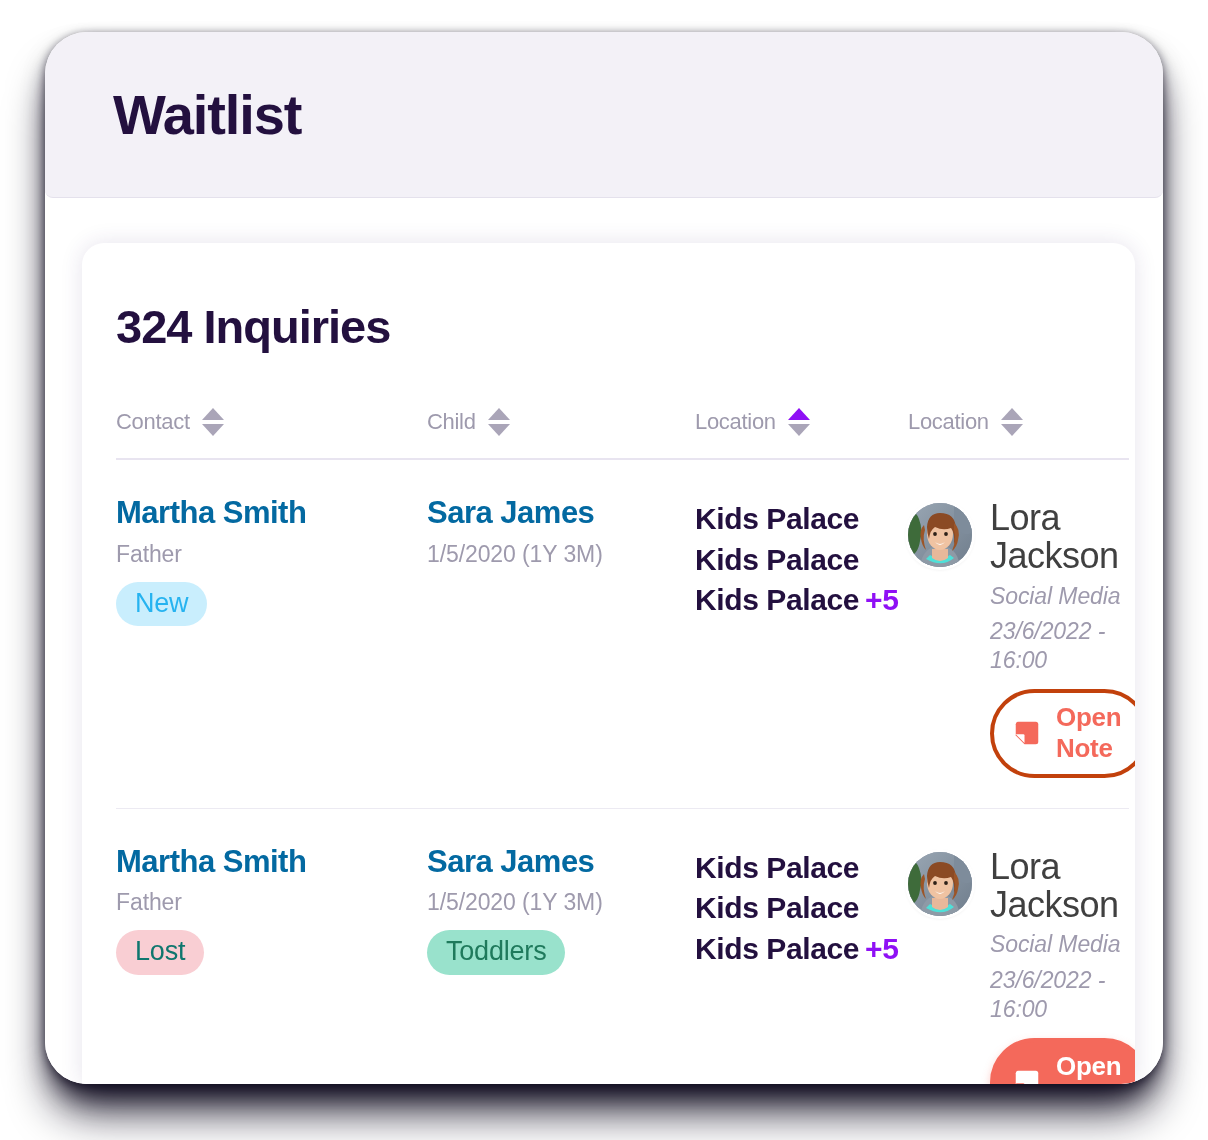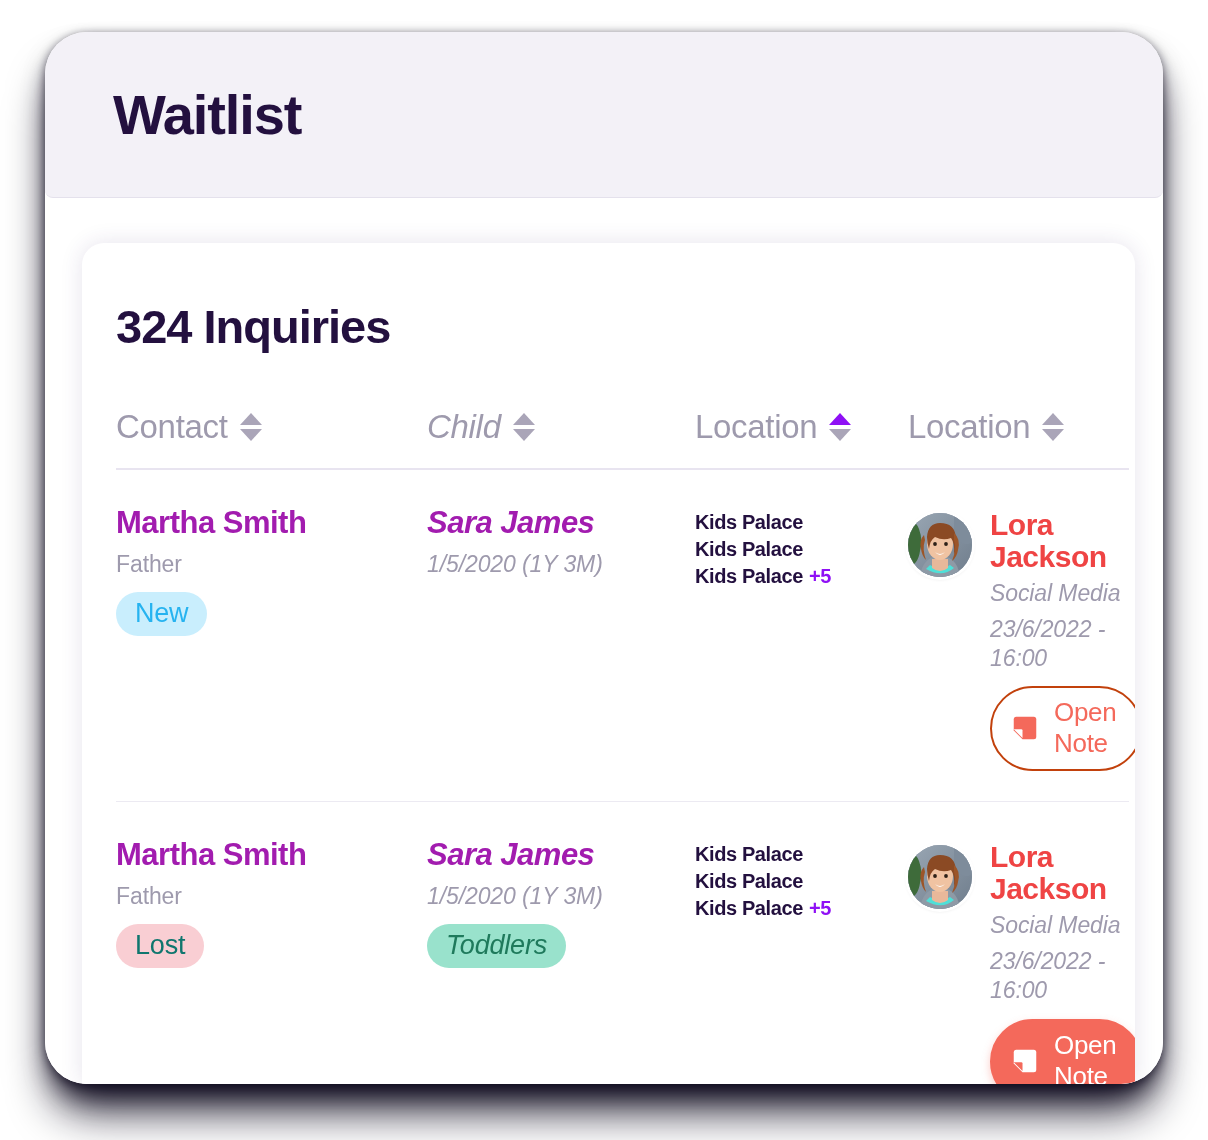--- a/index.html
+++ b/index.html
@@ -87,35 +87,35 @@
 
   
   .table { margin-top: 58px; }
 
   .row {
     display: flex;
     align-items: flex-start;
   }
 
   .col-contact  { width: 311px; flex: none; }
-  .col-child    { width: 268px; flex: none; font-style: italic; }
+  .col-child    { width: 268px; flex: none; }
   .col-location { width: 213px; flex: none; }
   .col-creation { flex: 1 1 auto; }
 
   
   .thead {
     padding-bottom: 22px;
     border-bottom: 2px solid #e8e4f0;
     margin-right: 6px;
   }
   .th {
     display: flex;
     align-items: center;
     gap: 12px;
-    font-size: 33px;
+    font-size: 22px;
     font-weight: 400;
     color: #9e9aad;
     letter-spacing: -0.3px;
     cursor: pointer;
   }
   .sorter {
     display: flex;
     flex-direction: column;
     gap: 4px;
     line-height: 0;
@@ -133,21 +133,21 @@
   .trow {
     border-bottom: 1px solid #eceaf2;
     padding: 37px 0 30px 0;
     margin-right: 6px;
   }
   .trow:last-child { border-bottom: none; }
 
   .name {
     font-size: 31px;
     font-weight: 700;
-    color: #a21caf;
+    color: #0369a1;
     letter-spacing: -0.5px;
     line-height: 1.05;
   }
   .sub {
     font-size: 23px;
     color: #9e9aad;
     margin-top: 11px;
     letter-spacing: -0.1px;
   }
 
@@ -159,21 +159,21 @@
     font-size: 27px;
     letter-spacing: -0.2px;
     line-height: 1.05;
   }
   .badge-new    { background: #c9eefd; color: #26b3f0; }
   .badge-lost   { background: #f9ced3; color: #0f766e; }
   .badge-age    { background: #99e2cc; color: #1f7a5c; }
 
   
   .loc {
-    font-size: 20px;
+    font-size: 30px;
     font-weight: 700;
     color: #23103f;
     line-height: 1.35;
     letter-spacing: -0.4px;
     padding-top: 2px;
   }
   .loc .more {
     color: #8f10f5;
     font-weight: 700;
     margin-left: 6px;
@@ -191,47 +191,47 @@
     width: 64px; height: 64px; flex: none;
     border-radius: 50%;
     overflow: hidden;
     background: #8a95a5;
     box-shadow: 0 0 0 3px #ffffff, 0 1px 4px rgba(0,0,0,.22);
     margin-top: 4px;
   }
   .avatar svg { display: block; width: 100%; height: 100%; }
 
   .cname {
-    font-size: 30px;
-    font-weight: 700;
-    color: #ef4444;
+    font-size: 36px;
+    font-weight: 400;
+    color: #404040;
     letter-spacing: -0.5px;
     line-height: 1.05;
   }
   .cmeta {
     font-size: 23px;
     color: #9e9aad;
     margin-top: 7px;
     letter-spacing: -0.1px;
     line-height: 1.25;
     font-style: italic;
   }
 
   .note-btn {
     display: inline-flex;
     align-items: center;
     gap: 14px;
     margin-top: 14px;
     padding: 9px 24px 10px 18px;
     border-radius: 999px;
     font-size: 26px;
-    font-weight: 400;
+    font-weight: 700;
     letter-spacing: -0.3px;
     cursor: pointer;
-    border: 2px solid #c2410c;
+    border: 4px solid #c2410c;
     background: #ffffff;
     color: #f4695b;
   }
   .note-btn.filled {
     background: #f4695b;
     border-color: #f4695b;
     color: #ffffff;
     box-shadow: 0 4px 8px rgba(244,105,91,.35);
   }
   .note-ico { width: 30px; height: 30px; flex: none; display: block; }

